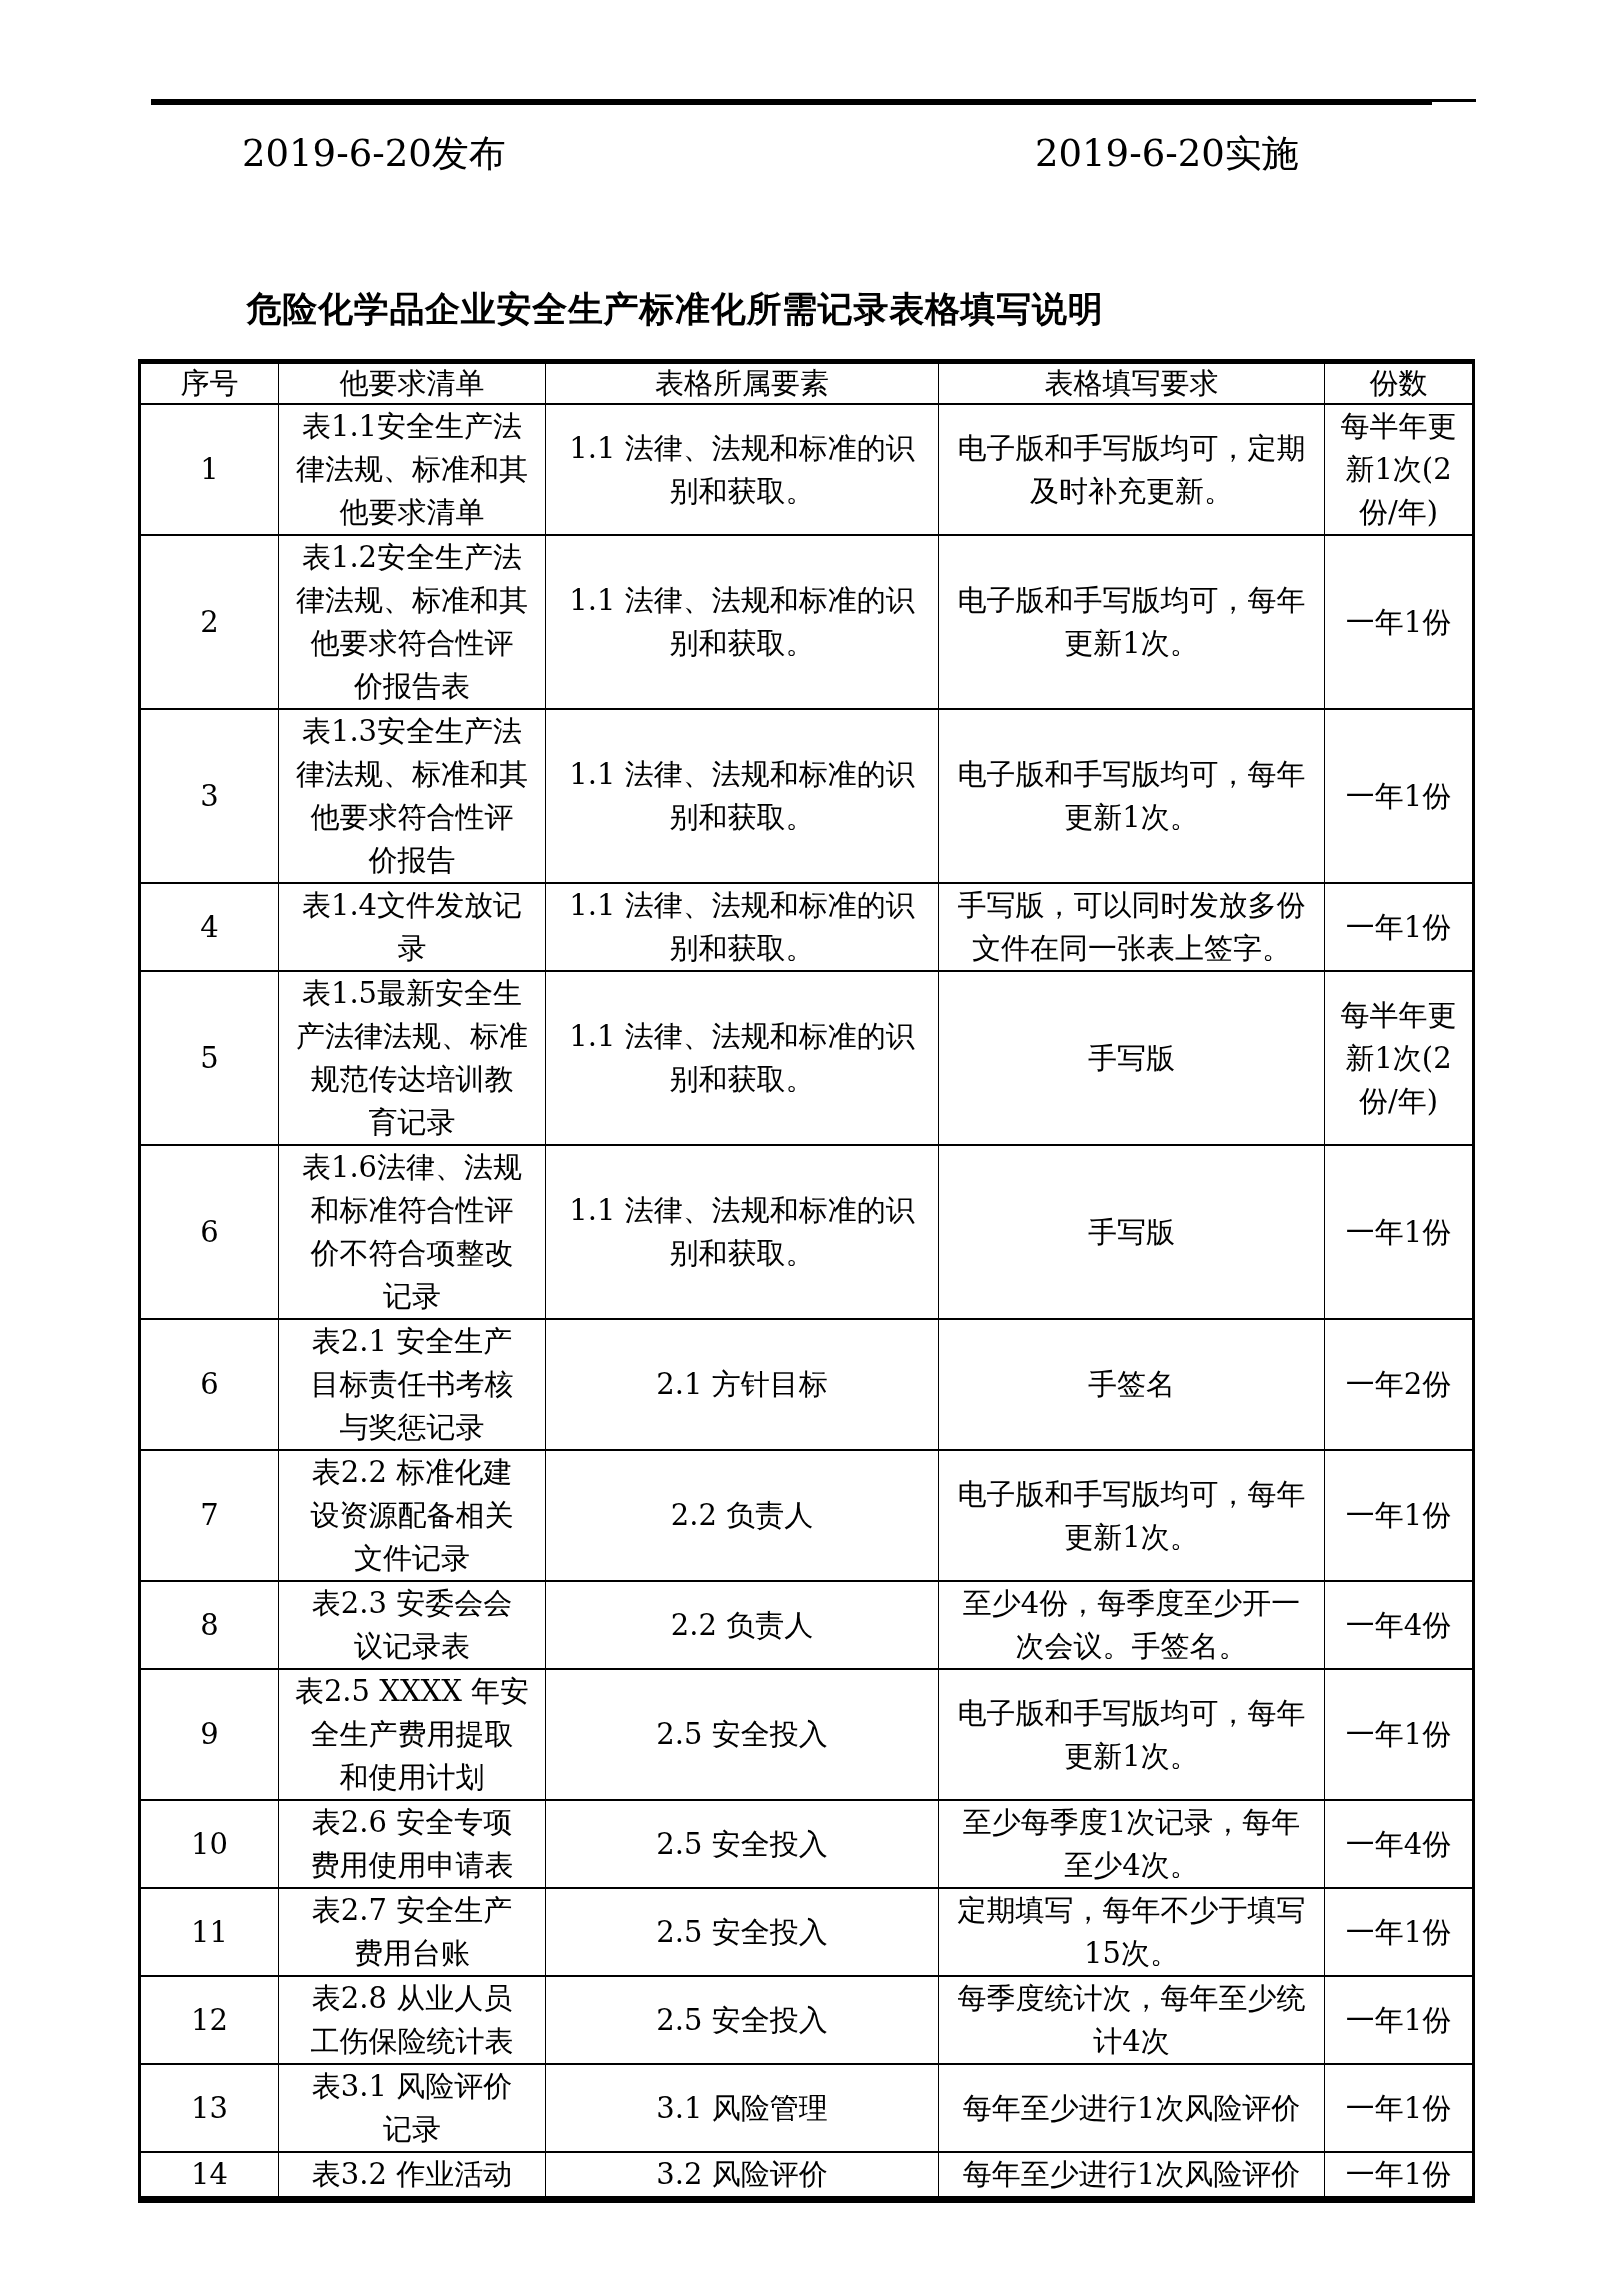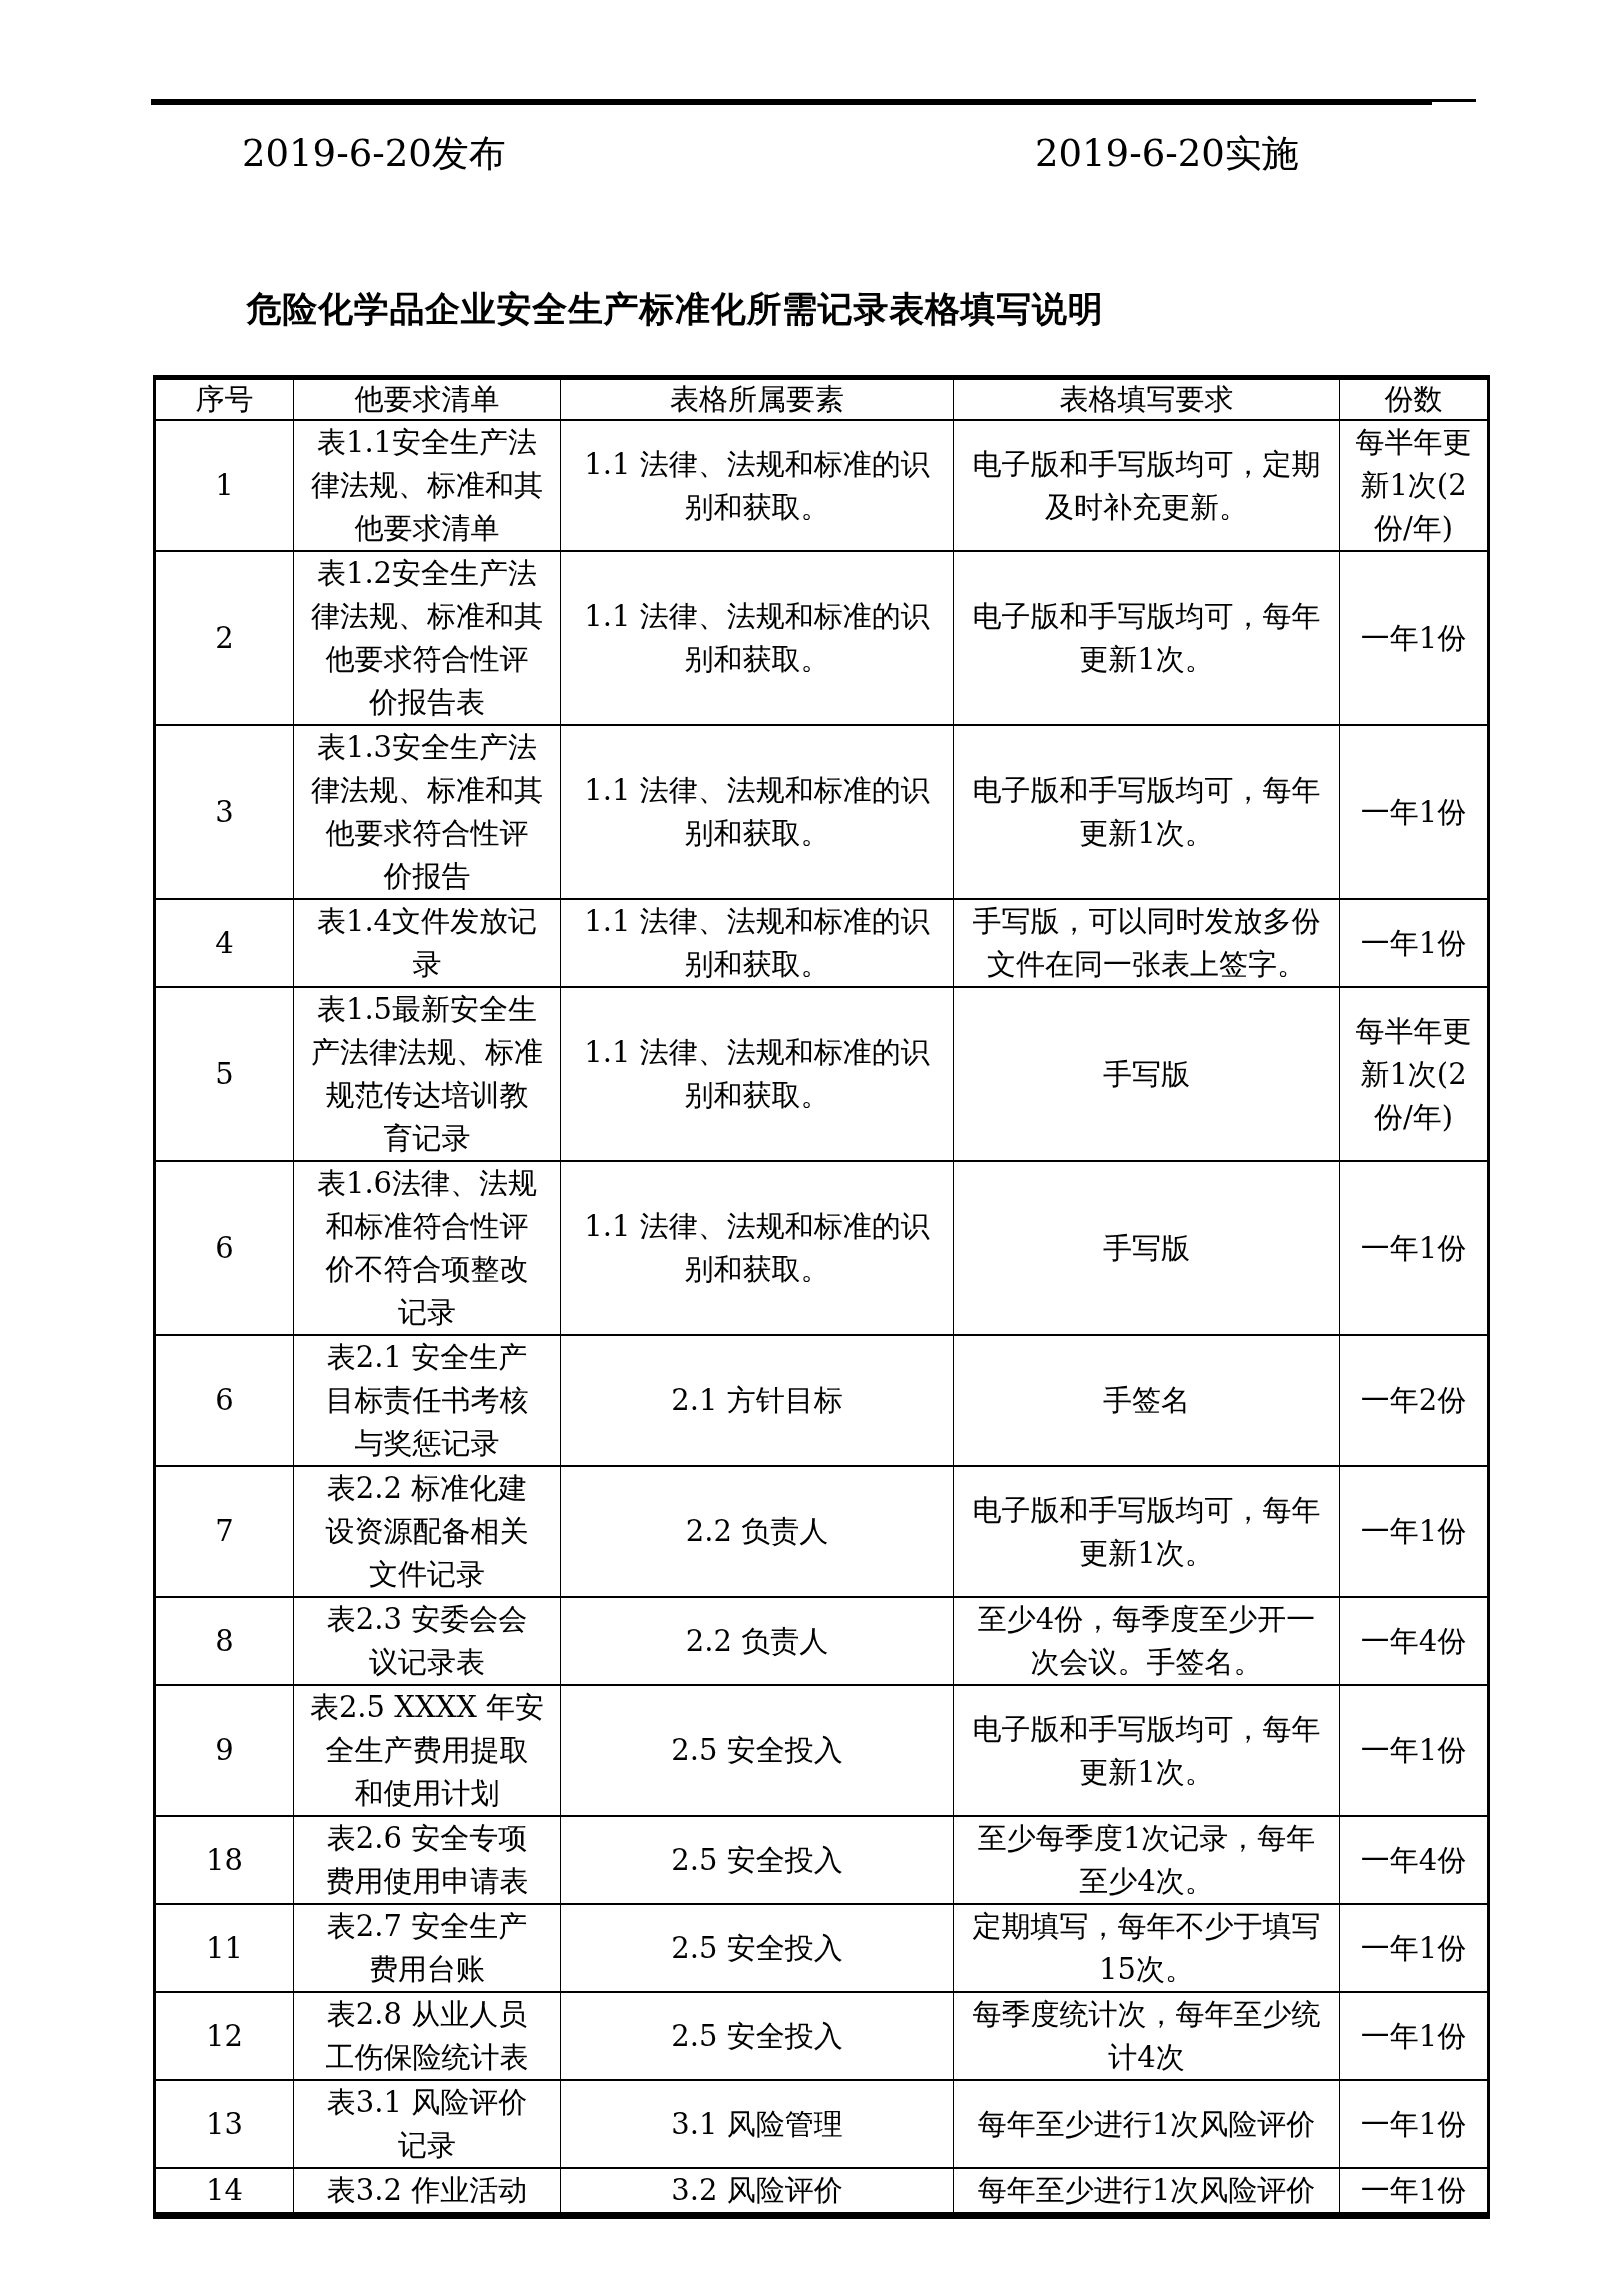--- a/index.html
+++ b/index.html
@@ -24,27 +24,26 @@
   .date-pub  { left: 242px; }
   .date-impl { left: 1035px; }
   .doc-title {
     position: absolute; left: 0; top: 288px; width: 1350px;
     text-align: center;
     font-family: "DejaVu Sans", "Liberation Sans", sans-serif;
     font-weight: bold; font-size: 35px; line-height: 42px;
     letter-spacing: 0.7px;
   }
   table.records {
-    position: absolute; left: 153px; top: 359px;
+    position: absolute; left: 138px; top: 359px;
     width: 1334px;
     border-collapse: collapse; table-layout: fixed;
     border: 3.3px solid #000;
     border-top-width: 5.9px;
     border-bottom-width: 7.2px;
-    margin-top: 16px;
   }
   table.records th, table.records td {
     border: 1.3px solid #000;
     border-top-width: 2.6px;
     border-bottom-width: 2.6px;
     padding: 0;
     text-align: center; vertical-align: middle;
     font-weight: normal;
     font-size: 29px; line-height: 43px;
     white-space: pre;
@@ -195,21 +194,21 @@
           <td>9</td>
           <td>表2.5 XXXX 年安
 全生产费用提取
 和使用计划</td>
           <td>2.5 安全投入</td>
           <td>电子版和手写版均可，每年
 更新1次。</td>
           <td>一年1份</td>
         </tr>
         <tr>
-          <td>18</td>
+          <td>10</td>
           <td>表2.6 安全专项
 费用使用申请表</td>
           <td>2.5 安全投入</td>
           <td>至少每季度1次记录，每年
 至少4次。</td>
           <td>一年4份</td>
         </tr>
         <tr>
           <td>11</td>
           <td>表2.7 安全生产

